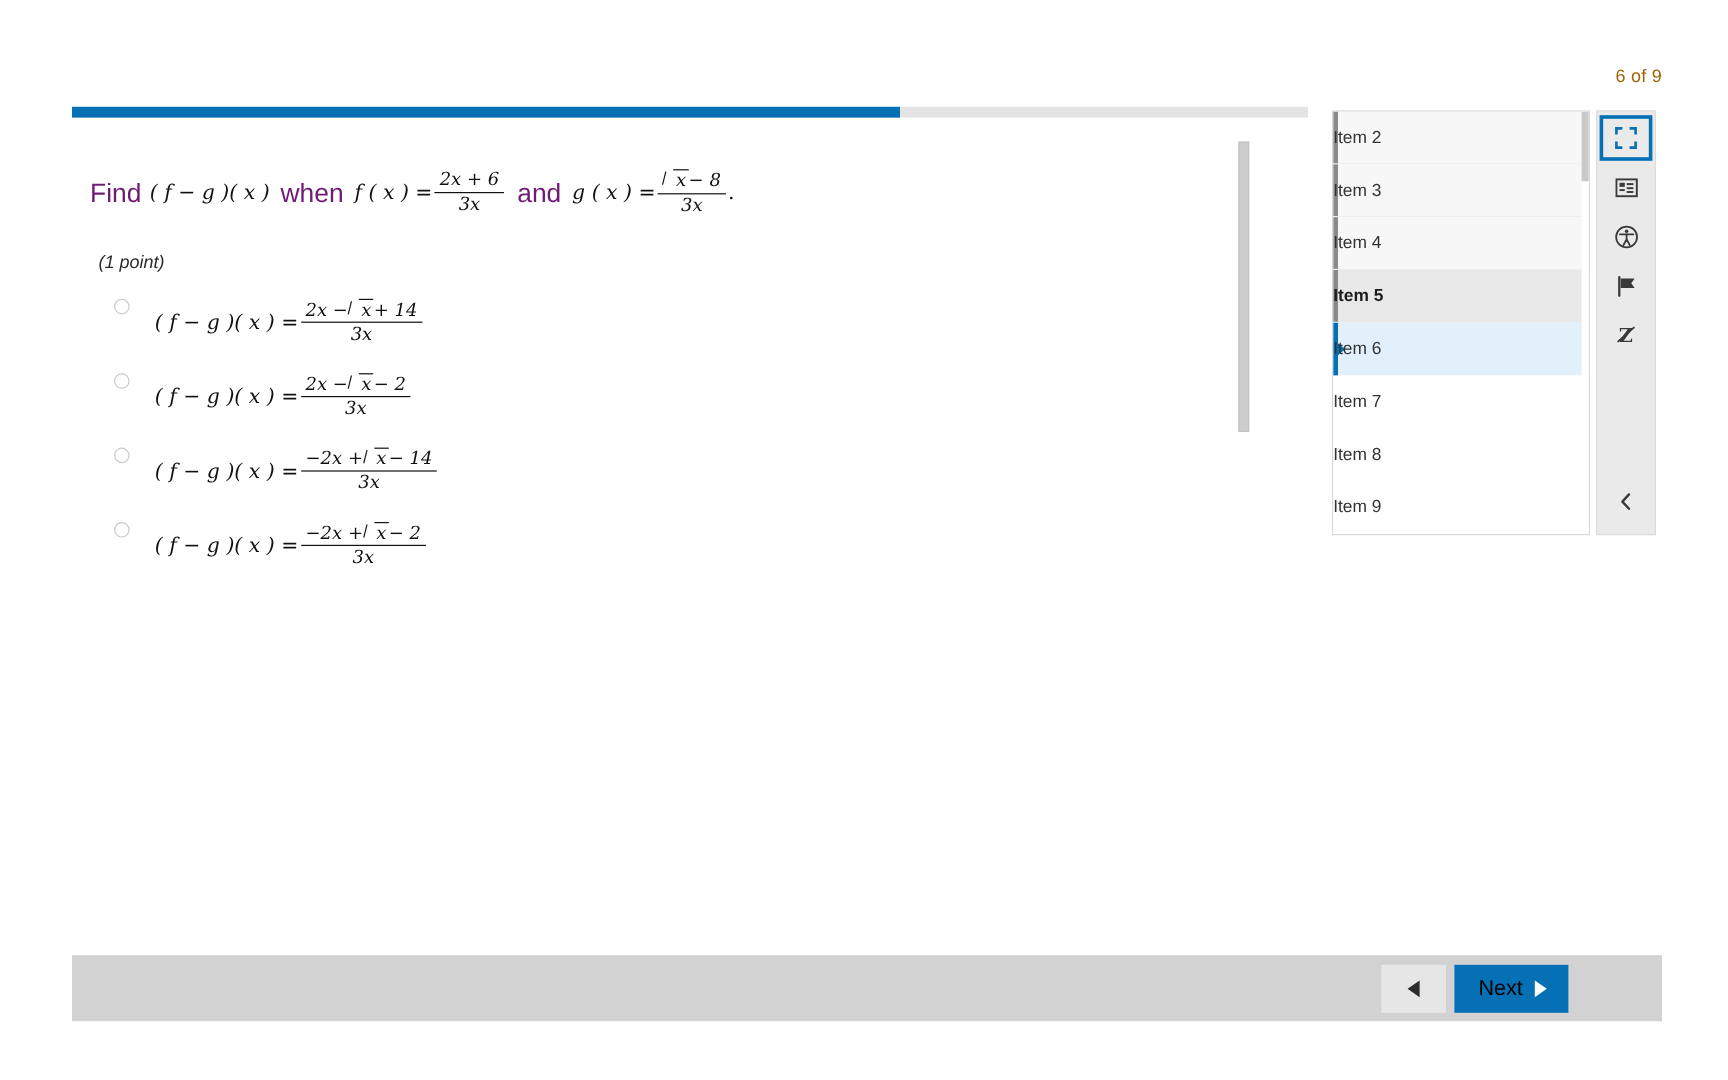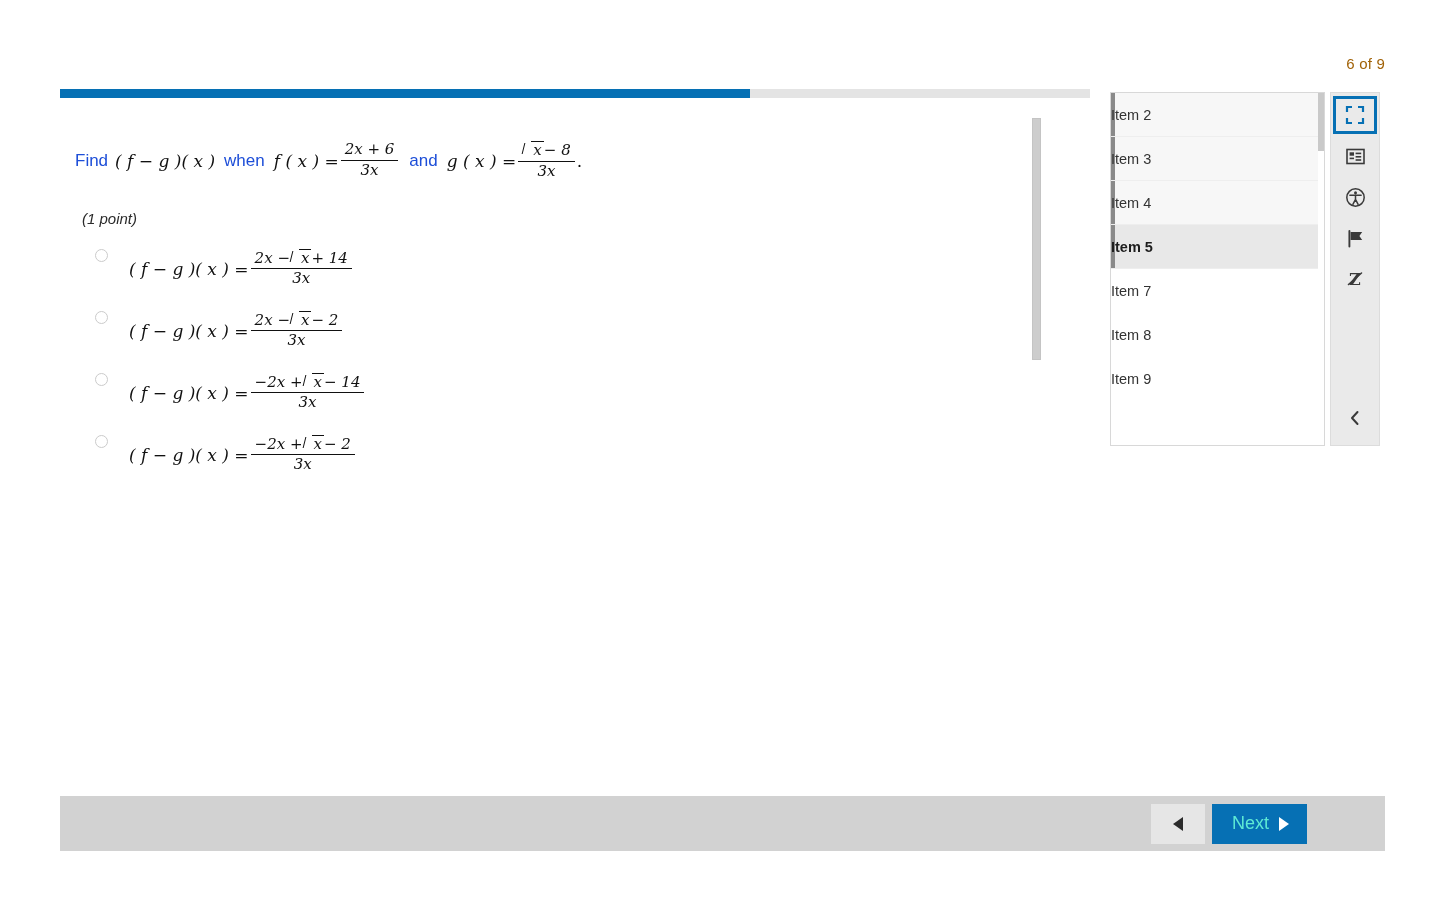--- a/index.html
+++ b/index.html
@@ -42,21 +42,21 @@
   .question-line {
     display: flex;
     align-items: center;
     gap: 0;
     font-size: 17px;
     color: #222;
     padding-left: 15px;
     margin-top: 28px;
     height: 46px;
   }
-  .qword { margin: 0 7px 0 0; font-size:17px; color:#1d4ed8;}
+  .qword { margin: 0 7px 0 0; font-size:22px; color:#701a75;}
   .qword.and { margin: 0 9px; }
 
   
   .math {
     font-family: "DejaVu Serif", serif;
     font-style: italic;
     font-size: 17px;
     color: #111;
     white-space: nowrap;
     display: inline-flex;
@@ -250,21 +250,21 @@
     border: none;
     display: flex;
     align-items: center;
     justify-content: center;
     cursor: pointer;
   }
   .btn-next {
     height: 40px;
     background: #0670b4;
     border: none;
-    color: #5eead4;
+    color: #000000;
     font-size: 18px;
     font-family: "Liberation Sans", sans-serif;
     padding: 0 18px 0 20px;
     display: flex;
     align-items: center;
     gap: 10px;
     cursor: pointer;
   }
   .tri-left {
     width: 0; height: 0;
@@ -397,20 +397,25 @@
       <div class="item answered">
         <span class="marker"></span>
         <span class="item-label">Item 4</span>
       </div>
 
       <div class="item current-gray">
         <span class="marker"></span>
         <span class="item-label">Item 5</span>
       </div>
 
+      <div class="item active">
+        <span class="marker"></span>
+        <span class="arrow"></span>
+        <span class="item-label">Item 6</span>
+      </div>
 
       <div class="item plain">
         <span class="marker"></span>
         <span class="item-label">Item 7</span>
       </div>
 
       <div class="item plain">
         <span class="marker"></span>
         <span class="item-label">Item 8</span>
       </div>

